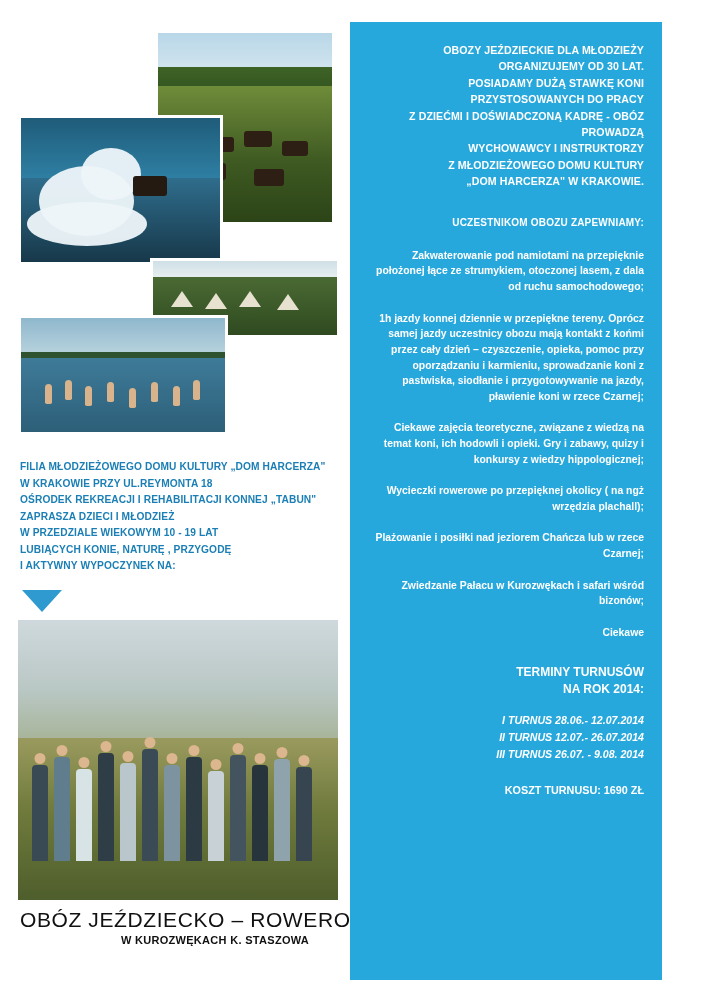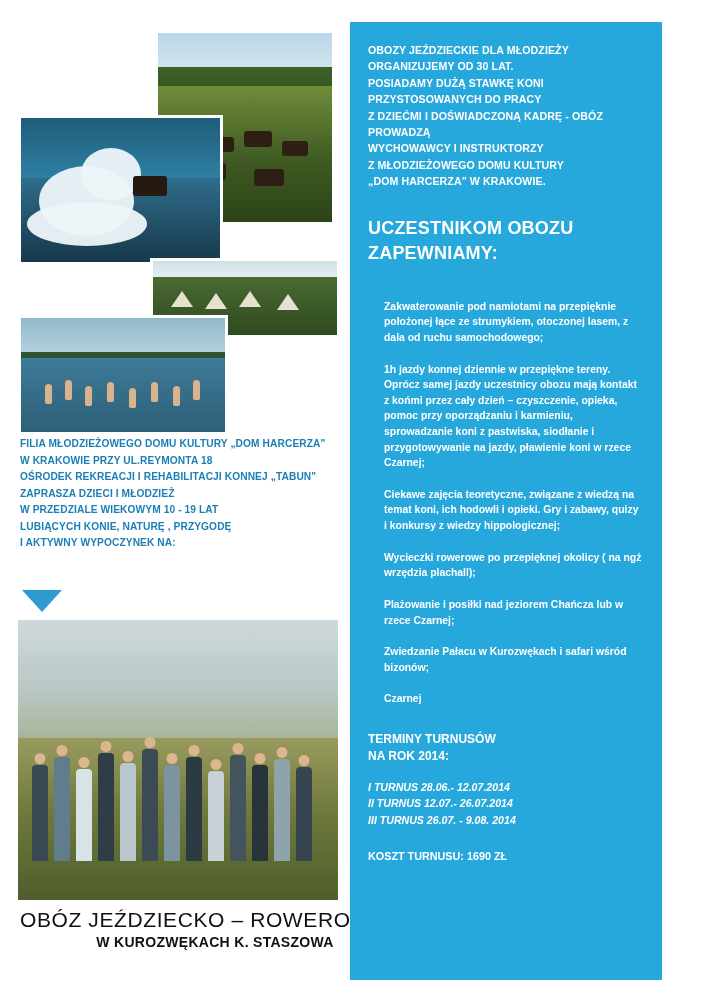--- a/index.html
+++ b/index.html
@@ -27,45 +27,45 @@
   .blue-panel {
     position: absolute;
     left: 350px;
     top: 22px;
     width: 312px;
     height: 958px;
     background: #27a8dd;
     color: #ffffff;
     box-sizing: border-box;
     padding: 14px 18px 0 18px;
-    text-align: left;
+    text-align: right;
     font-size: 10.5px;
     line-height: 1.42;
   }
 
   .intro {
     font-weight: bold;
     font-size: 10.6px;
     line-height: 1.55;
     letter-spacing: 0.1px;
     text-transform: uppercase;
     margin: 6px 0 0 0;
   }
   .intro .ln { display: block; }
 
   .heading-assure {
     font-weight: bold;
-    font-size: 18px;
+    font-size: 10px;
     letter-spacing: 0.2px;
     text-transform: uppercase;
-    margin: 26px 0 32px 0;
+    margin: 26px 0 18px 0;
   }
 
   .para {
-    margin: 0 0 16px 16px;
+    margin: 0 0 16px 0;
     font-size: 10.4px;
     line-height: 1.5;
     font-weight: bold;
   }
 
   .terms-heading {
     font-weight: bold;
     font-size: 12px;
     text-transform: uppercase;
     margin: 24px 0 14px 0;
@@ -168,21 +168,21 @@
   .tree-line {
     position: absolute; left: 0; width: 100%; height: 9px;
     background: #2f5230;
     top: 30%;
   }
 
   
   .left-text {
     position: absolute;
     left: 20px;
-    top: 436px;
+    top: 459px;
     width: 310px;
     color: #1b7fb5;
     font-weight: bold;
     font-size: 10.2px;
     line-height: 1.62;
     text-transform: uppercase;
     letter-spacing: 0.1px;
   }
   .left-text .line { display: block; white-space: nowrap; }
 
@@ -242,21 +242,21 @@
     text-align: center;
     color: #111111;
   }
   .bottom-title .main {
     font-size: 21px;
     font-weight: normal;
     letter-spacing: 0.6px;
     white-space: nowrap;
   }
   .bottom-title .sub {
-    font-size: 14px;
+    font-size: 11px;
     font-weight: bold;
     letter-spacing: 0.3px;
     margin-top: 2px;
     margin-left: 70px;
   }
 </style>
 </head>
 <body>
 
 <div class="page">
@@ -384,21 +384,21 @@
     </div>
 
     <div class="heading-assure">UCZESTNIKOM OBOZU ZAPEWNIAMY:</div>
 
     <p class="para">Zakwaterowanie pod namiotami na przepięknie położonej łące ze strumykiem, otoczonej lasem, z dala od ruchu samochodowego;</p>
     <p class="para">1h jazdy konnej dziennie w przepiękne tereny. Oprócz samej jazdy uczestnicy obozu mają kontakt z końmi przez cały dzień – czyszczenie, opieka, pomoc przy oporządzaniu i karmieniu, sprowadzanie koni z pastwiska, siodłanie i przygotowywanie na jazdy, pławienie koni w rzece Czarnej;</p>
     <p class="para">Ciekawe zajęcia teoretyczne, związane z wiedzą na temat koni, ich hodowli i opieki. Gry i zabawy, quizy i konkursy z wiedzy hippologicznej;</p>
     <p class="para">Wycieczki rowerowe po przepięknej okolicy ( na ngż wrzędzia plachall);</p>
     <p class="para">Plażowanie i posiłki nad jeziorem Chańcza lub w rzece Czarnej;</p>
     <p class="para">Zwiedzanie Pałacu w Kurozwękach i safari wśród bizonów;</p>
-    <p class="para">Czarnej</p>
+    <p class="para">Ciekawe</p>
 
     <div class="terms-heading">
       <span style="display:block">TERMINY TURNUSÓW</span>
       <span style="display:block">NA ROK 2014:</span>
     </div>
 
     <div class="terms-list">
       <div>I TURNUS 28.06.- 12.07.2014</div>
       <div>II TURNUS 12.07.- 26.07.2014</div>
       <div>III TURNUS 26.07. -  9.08. 2014</div>

